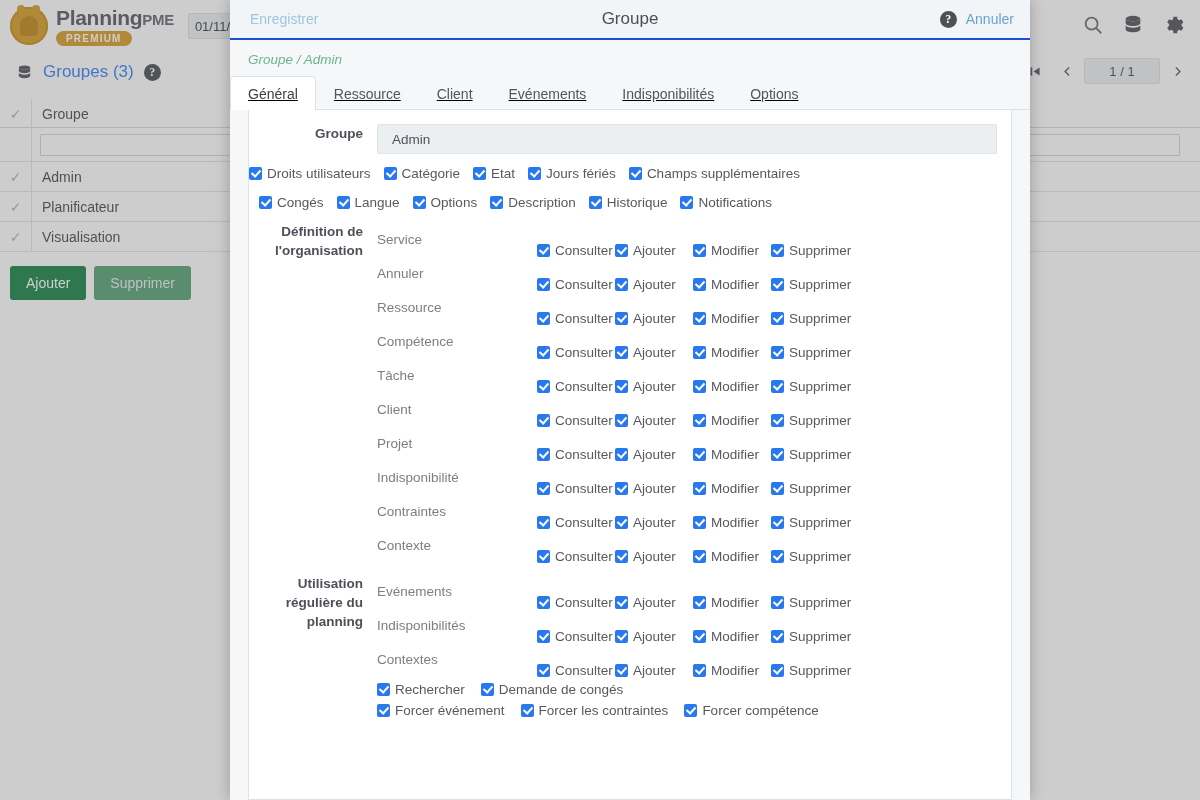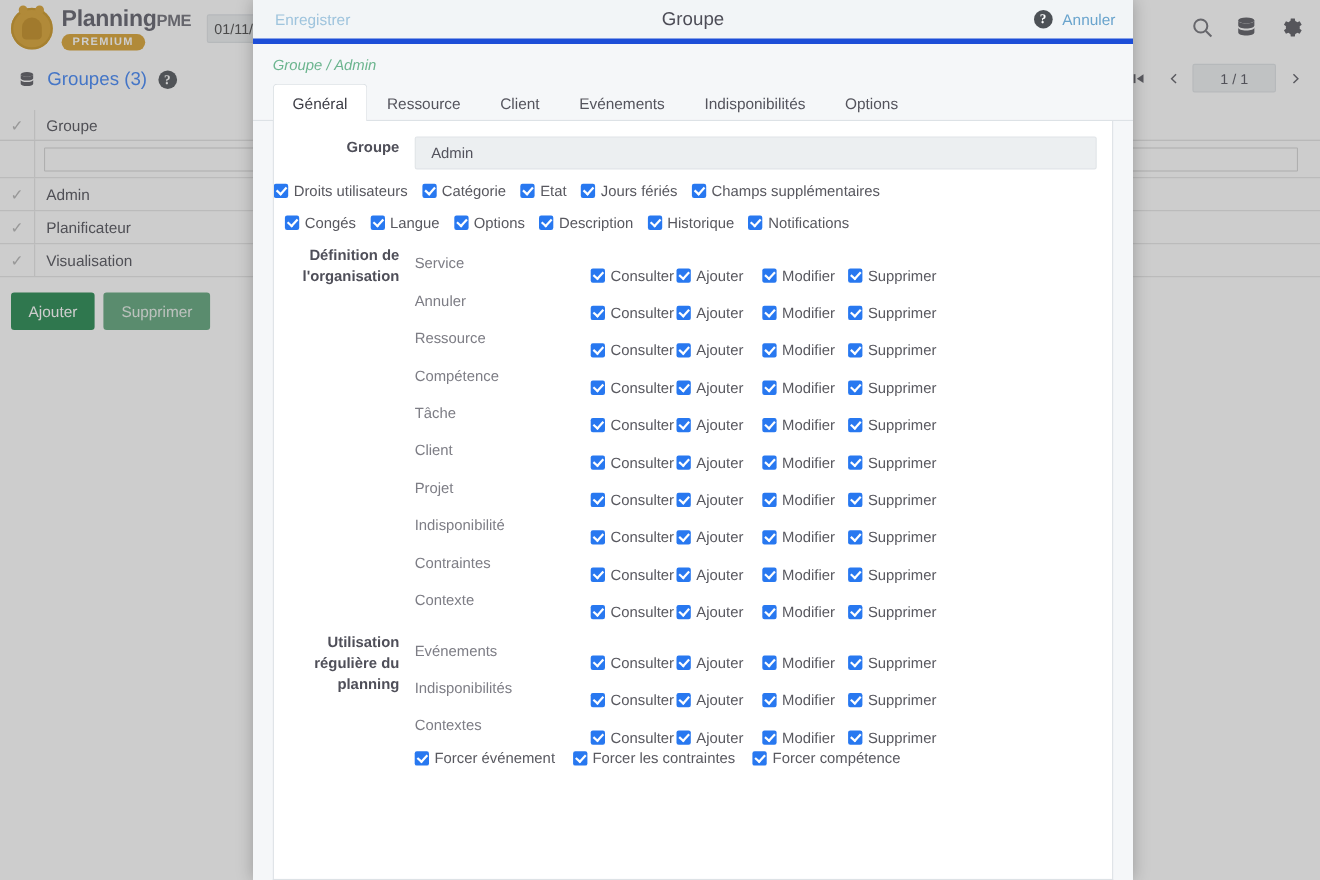--- a/index.html
+++ b/index.html
@@ -137,21 +137,21 @@
 
   
   .modal {
     position: absolute; left: 230px; top: 0; width: 800px; height: 800px;
     background: #f5f7f9;
     box-shadow: 0 0 14px rgba(0,0,0,0.25);
     display: flex; flex-direction: column;
   }
   .modal-titlebar {
     height: 40px; flex: none;
-    background: #f2f5f7; border-bottom: 5px solid #1d4ed8;
+    background: #f2f5f7; border-bottom: 2px solid #1d4ed8;
     display: flex; align-items: center; position: relative;
   }
   .modal-save {
     position: absolute; left: 20px; color: #9fc4dd; font-size: 14px;
   }
   .modal-title {
     width: 100%; text-align: center; color: #4d4d57; font-size: 17px;
   }
   .modal-right {
     position: absolute; right: 16px; display: flex; align-items: center; gap: 9px;
@@ -162,22 +162,23 @@
     display: flex; align-items: center; justify-content: center;
     font-family: "Liberation Serif", serif;
   }
   .modal-cancel { color: #6aa4cd; font-size: 14px; }
 
   .breadcrumb {
     padding: 12px 0 8px 18px; color: #6cb58f; font-size: 13.5px; font-style: italic;
   }
 
   .tabs {
-    display: flex; align-items: flex-end; padding-left: 18px;
+    display: flex; align-items: flex-end; 
     border-bottom: 1px solid #dde2e6;
+    text-decoration: underline;
   }
   .tab {
     padding: 9px 17px 8px; font-size: 14px; color: #54545d;
     border: 1px solid transparent; border-bottom: none;
     position: relative; top: 1px;
   }
   .tab.active {
     background: #ffffff; border-color: #dde2e6;
     border-radius: 4px 4px 0 0; color: #3d3d46;
   }
@@ -702,20 +703,30 @@
                 </label>
                 <label class="cb wide">
                   <span class="cbox"></span>
                   <span class="cb-label">Supprimer</span>
                 </label>
               </div>
             </div>
             <div class="cb-line" style="margin-top: 6px; padding-left: 0px;">
               <label class="cb" style="margin-right: 16px;">
                 <span class="cbox"></span>
+                <span class="cb-label">Rechercher</span>
+              </label>
+              <label class="cb" style="margin-right: 16px;">
+                <span class="cbox"></span>
+                <span class="cb-label">Demande de congés</span>
+              </label>
+            </div>
+            <div class="cb-line" style="margin-top: 6px; padding-left: 0px;">
+              <label class="cb" style="margin-right: 16px;">
+                <span class="cbox"></span>
                 <span class="cb-label">Forcer événement</span>
               </label>
               <label class="cb" style="margin-right: 16px;">
                 <span class="cbox"></span>
                 <span class="cb-label">Forcer les contraintes</span>
               </label>
               <label class="cb" style="margin-right: 0;">
                 <span class="cbox"></span>
                 <span class="cb-label">Forcer compétence</span>
               </label>

